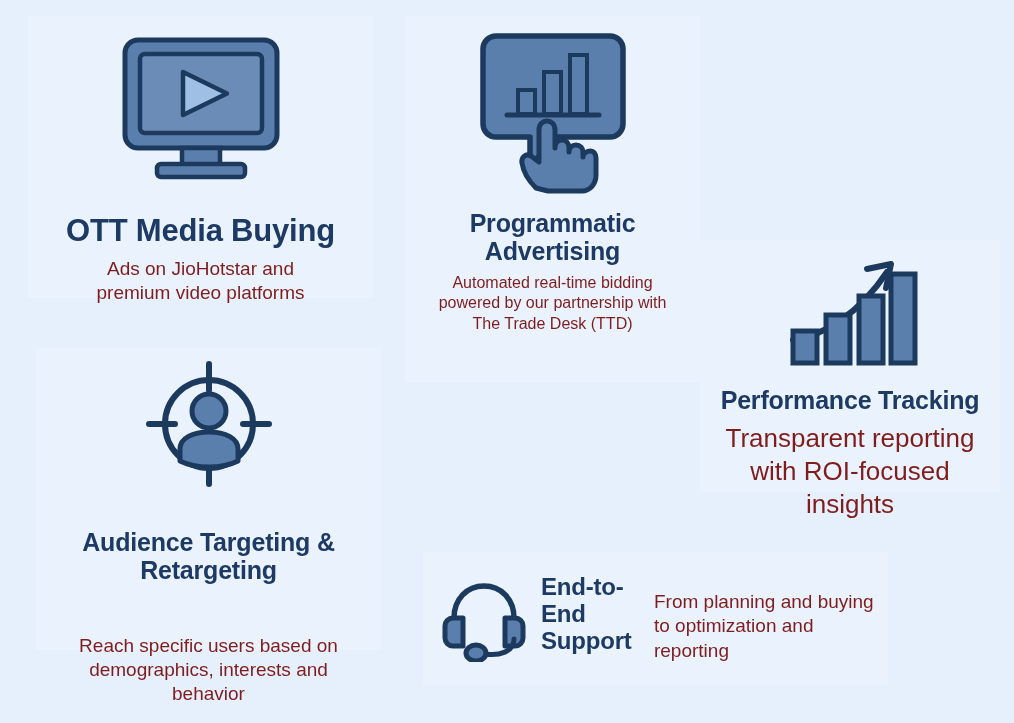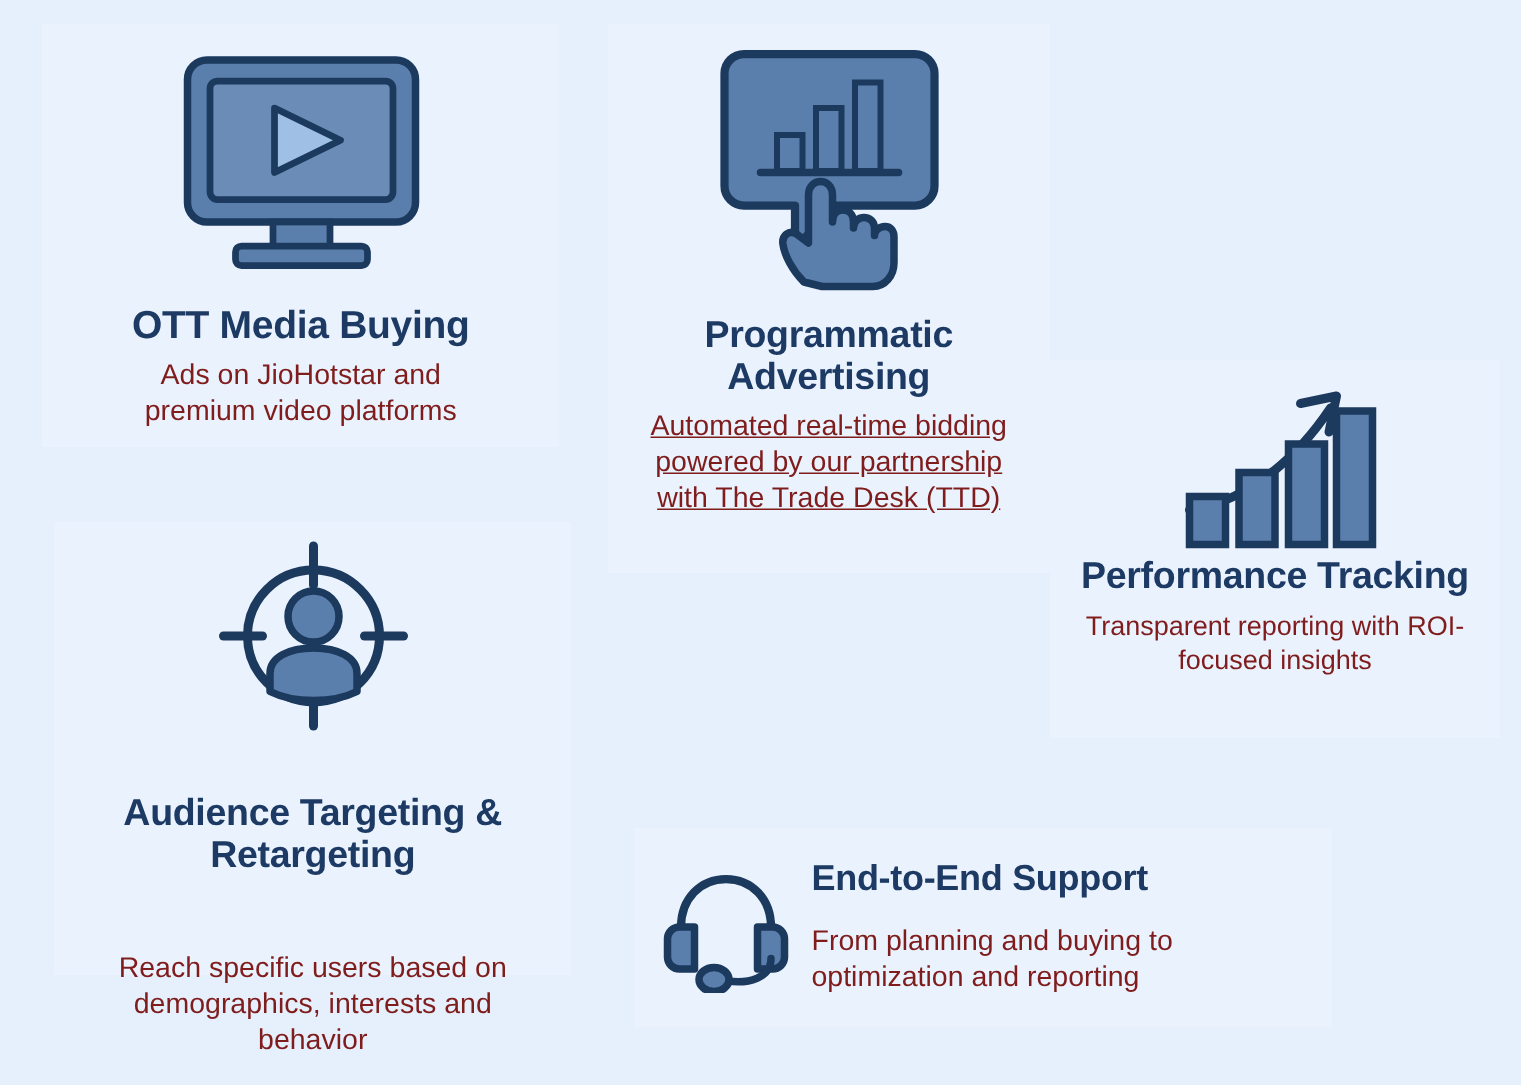--- a/index.html
+++ b/index.html
@@ -54,60 +54,60 @@
   }
   
   #card-ott {
     left: 28px;
     top: 16px;
     width: 345px;
     height: 282px;
     padding-top: 18px;
   }
   #card-ott .card-title {
-    font-size: 26px;
-    margin-top: 20px;
+    font-size: 31px;
+    margin-top: 32px;
   }
   #card-ott .card-desc {
     font-size: 19px;
     margin-top: 8px;
     max-width: 260px;
   }
   
   #card-programmatic {
     left: 405px;
     top: 16px;
     width: 295px;
     height: 366px;
     padding-top: 14px;
     align-items: center;
   }
   #card-programmatic .card-title {
     font-size: 25px;
     margin-top: 14px;
   }
   #card-programmatic .card-desc {
-    font-size: 19px;
+    font-size: 16px;
     margin-top: 8px;
     max-width: 258px;
-    text-decoration: underline;
   }
   
   #card-performance {
     left: 700px;
     top: 240px;
     width: 300px;
     height: 252px;
     padding-top: 12px;
   }
   #card-performance .card-title {
     font-size: 25px;
+    margin-top: 16px;
   }
   #card-performance .card-desc {
-    font-size: 18px;
+    font-size: 26px;
     margin-top: 8px;
     max-width: 268px;
   }
   
   #card-audience {
     left: 36px;
     top: 348px;
     width: 345px;
     height: 302px;
     padding-top: 12px;
@@ -128,21 +128,21 @@
     top: 552px;
     width: 465px;
     height: 133px;
     padding-left: 18px;
   }
   #card-support .icon-wrap {
     margin-right: 14px;
   }
   #card-support .support-text {
     display: flex;
-    flex-direction: column;
+    flex-direction: row;
     align-items: flex-start;
   }
   #card-support .card-title {
     font-size: 24px;
     text-align: left;
   }
   #card-support .card-desc {
     font-size: 19px;
     text-align: left;
     margin-top: 16px;

